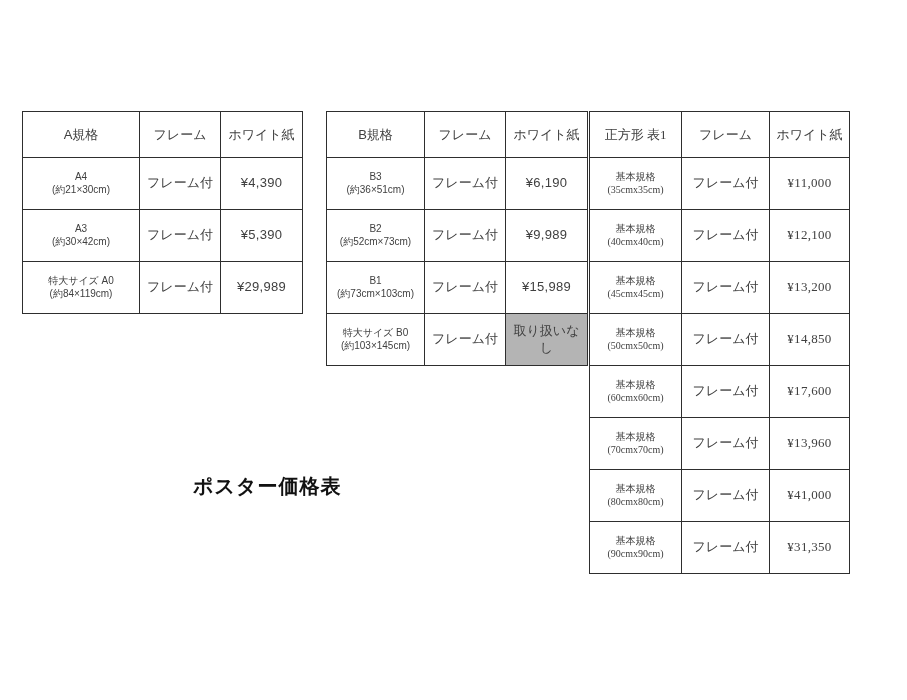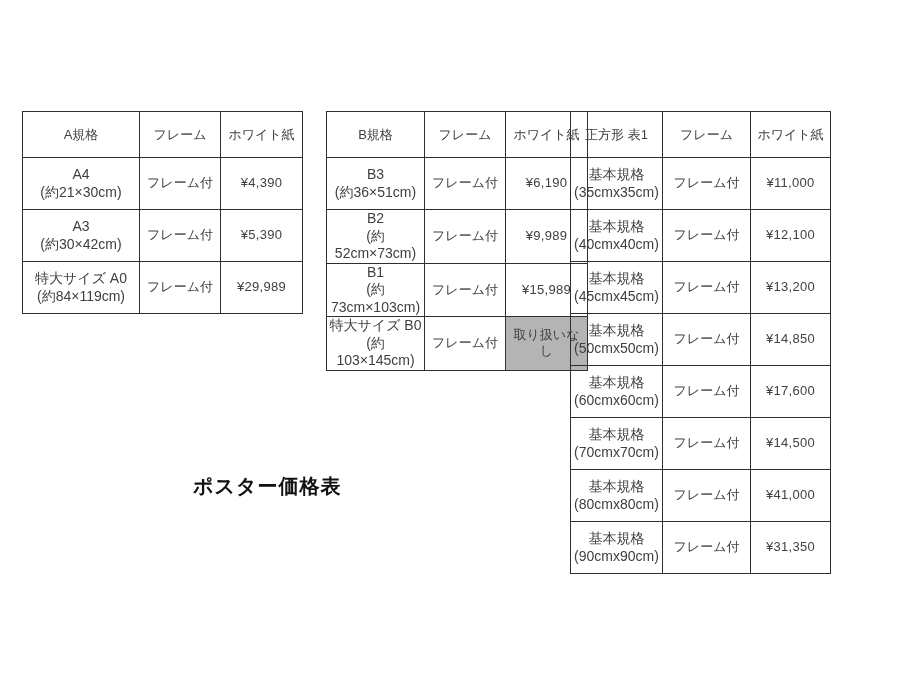--- a/index.html
+++ b/index.html
@@ -39,34 +39,34 @@
     font-size: 13px;
     line-height: 1.25;
   }
   td.price-cell { font-size: 15px; letter-spacing: 0.3px; }
   td.na-cell {
     background: var(--na-bg, #b4b4b4);
     font-size: 13px;
     letter-spacing: 0;
   }
   td.valign-top { vertical-align: top; padding-top: 5px; }
-  .size-name, .size-dims { font-size: 14px; }
+  .size-name, .size-dims { font-size: 10px; }
 
   
   #table-a { left: 22px; }
   #table-a col.col-size  { width: 117px; }
   #table-a col.col-frame { width: 81px; }
   #table-a col.col-price { width: 82px; }
 
   #table-b { left: 314px; margin-left: 12px; }
   #table-b col.col-size  { width: 98px; }
   #table-b col.col-frame { width: 81px; }
   #table-b col.col-price { width: 82px; }
 
-  #table-c { left: 570px; }
+  #table-c { left: 589px; font-family: Liberation Serif, serif; }
   #table-c col.col-size  { width: 92px; }
   #table-c col.col-frame { width: 88px; }
   #table-c col.col-price { width: 80px; }
 
   .page-title {
     position: absolute;
     left: 193px;
     top: 473px;
     width: 220px;
     font-size: 20px;
@@ -224,21 +224,21 @@
           </td>
           <td>フレーム付</td>
           <td class="price-cell">¥17,600</td>
         </tr>
         <tr>
           <td>
             <div class="size-name">基本規格</div>
             <div class="size-dims">(70cmx70cm)</div>
           </td>
           <td>フレーム付</td>
-          <td class="price-cell">¥14,500</td>
+          <td class="price-cell">¥13,960</td>
         </tr>
         <tr>
           <td>
             <div class="size-name">基本規格</div>
             <div class="size-dims">(80cmx80cm)</div>
           </td>
           <td>フレーム付</td>
           <td class="price-cell">¥41,000</td>
         </tr>
         <tr>

